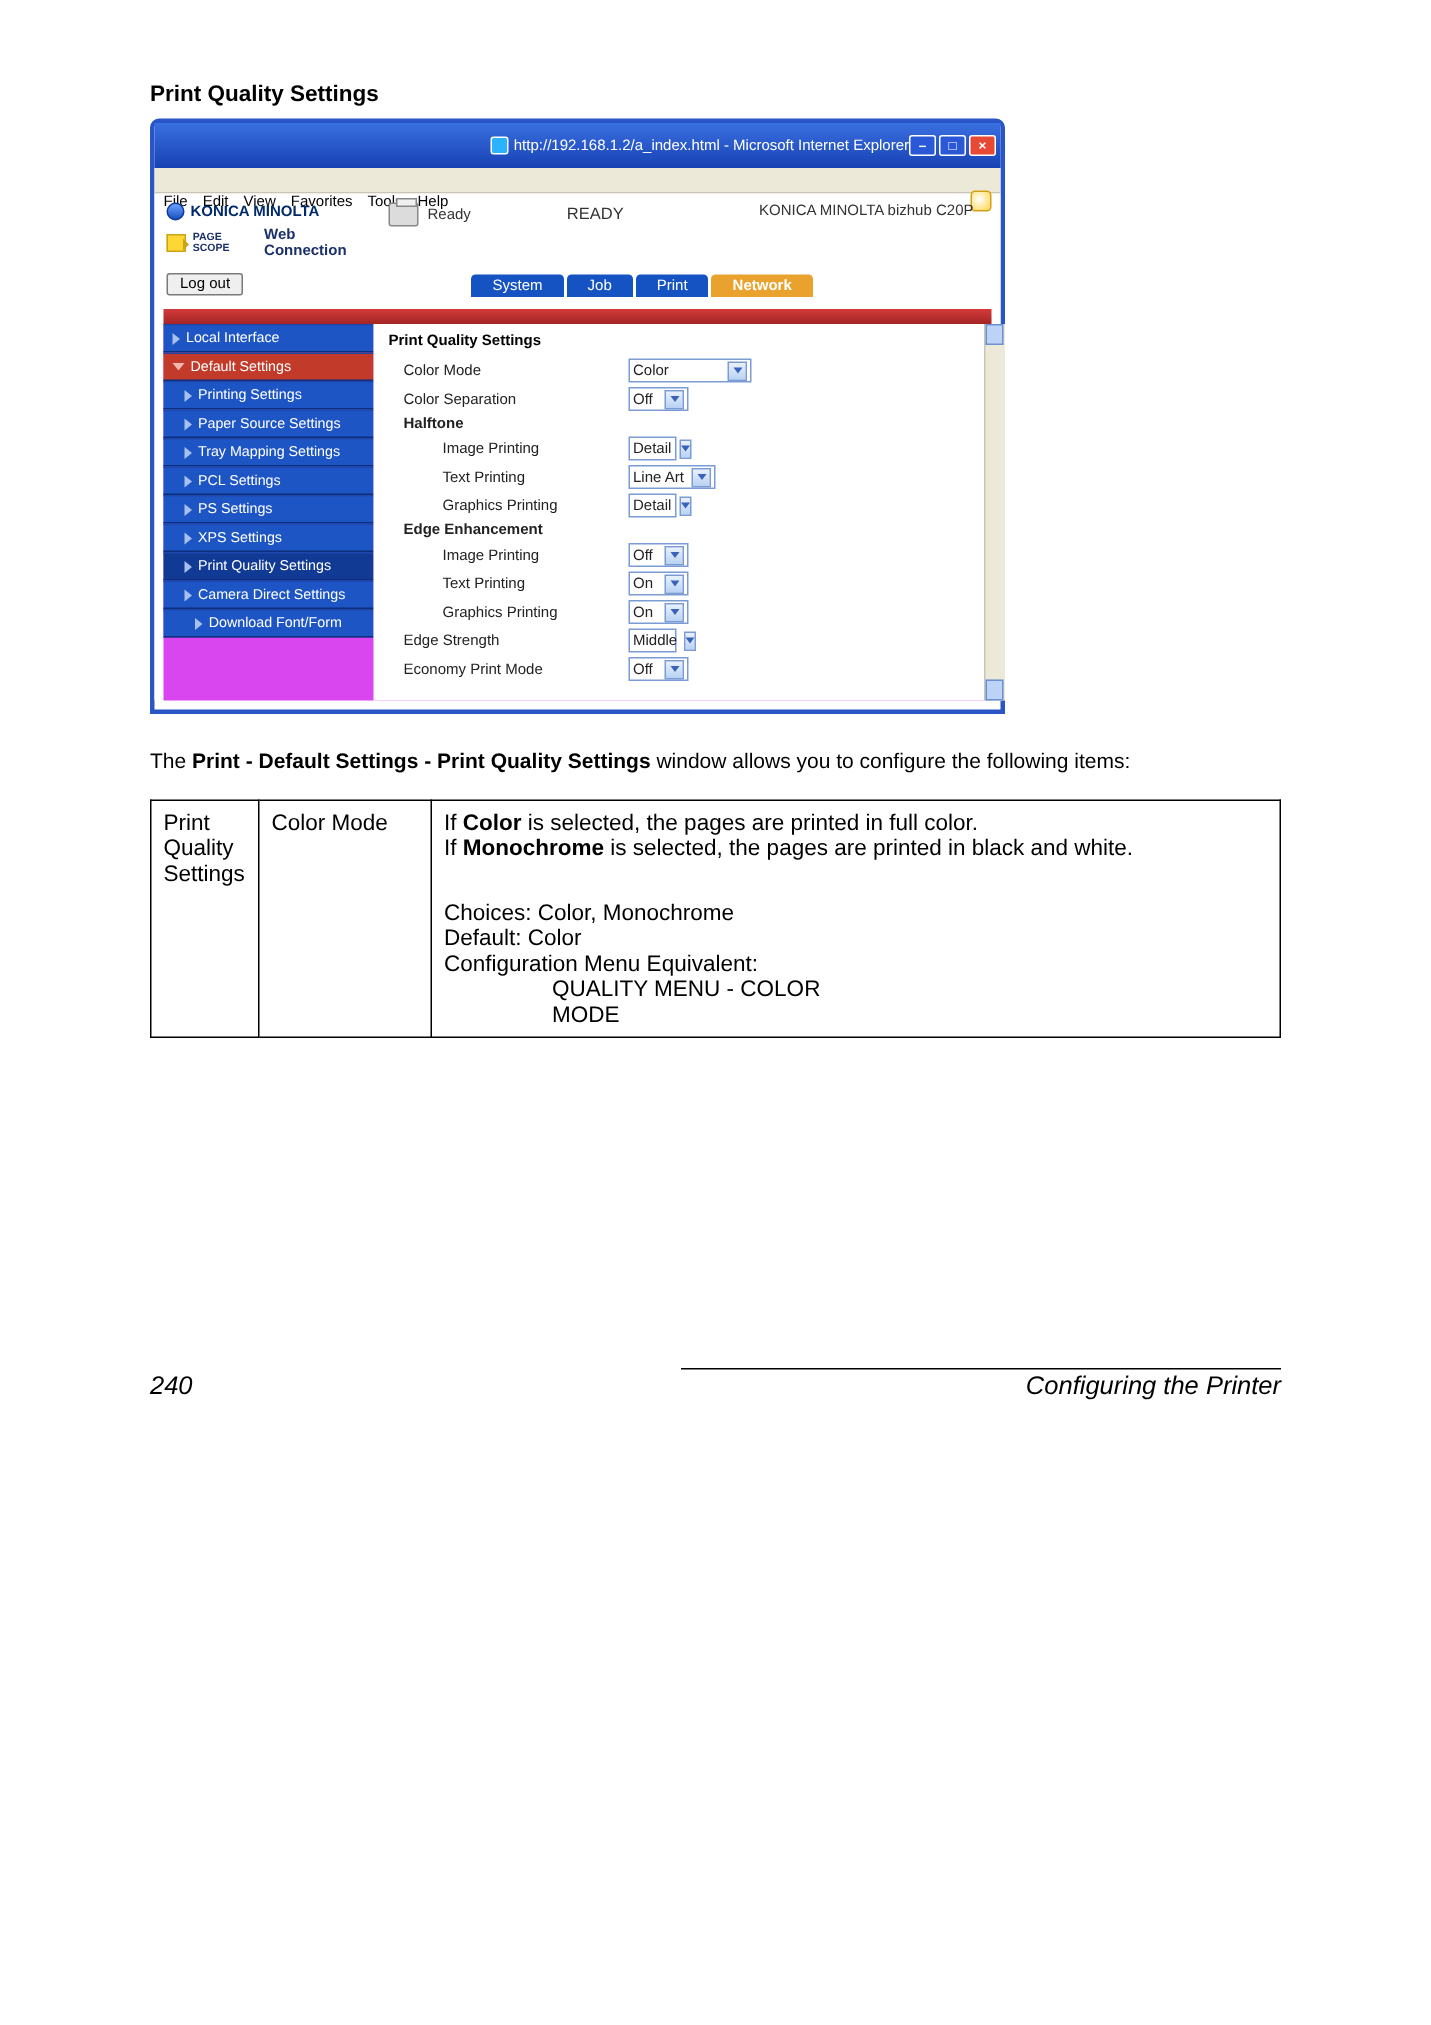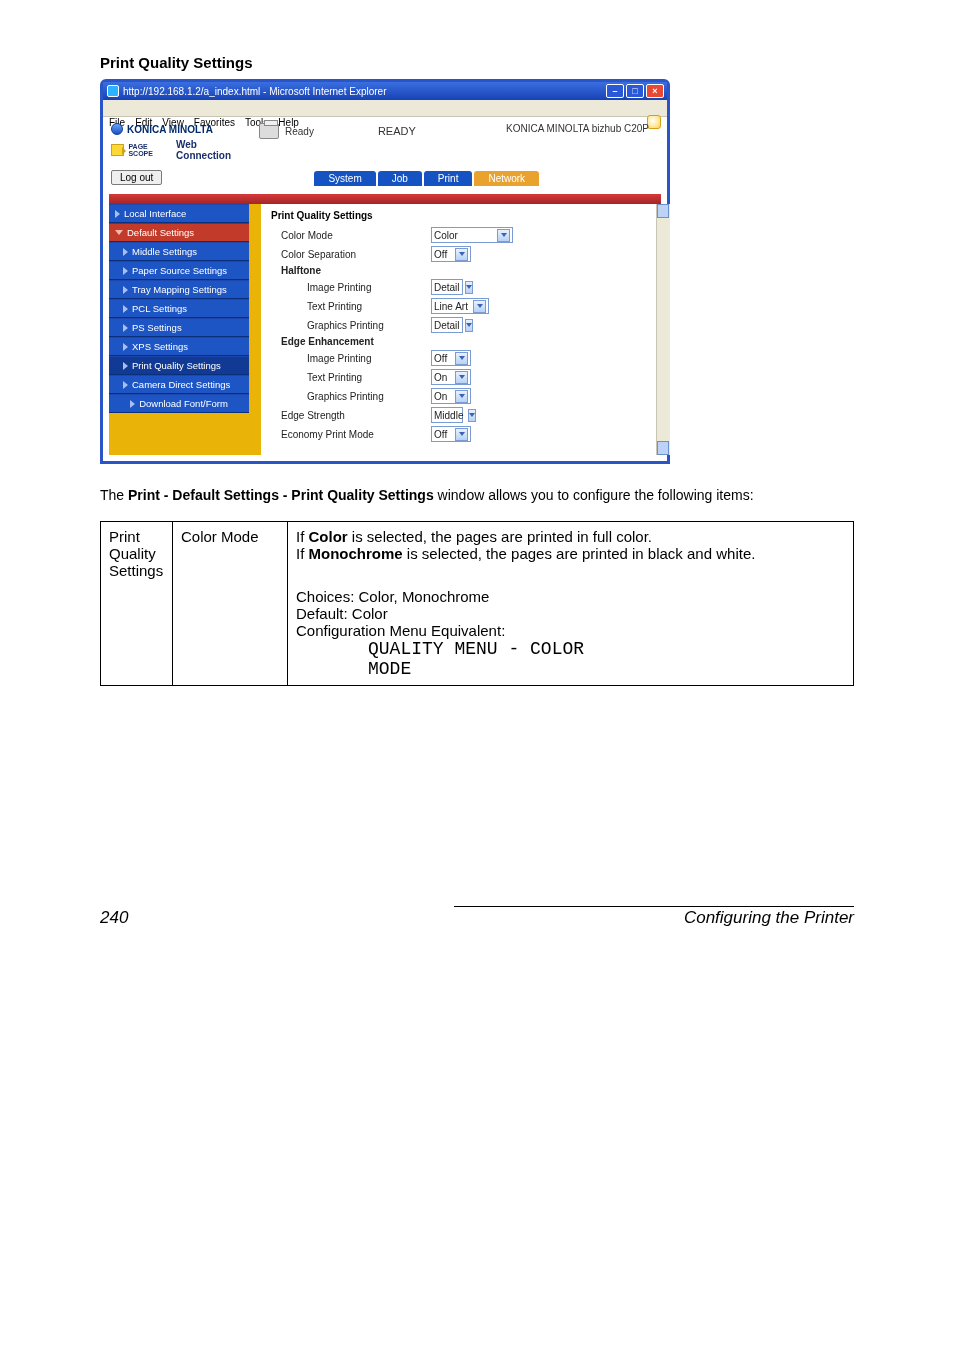--- a/index.html
+++ b/index.html
@@ -22,24 +22,24 @@
     border: 3px solid #2a55c6;
     border-top-left-radius: 6px;
     border-top-right-radius: 6px;
     width: 570px;
     font-size: 10px;
     margin-bottom: 22px;
   }
   .titlebar {
     display: flex;
     align-items: center;
-    justify-content: space-between;
+    justify-content: flex-end;
     background: linear-gradient(#3a6fe0, #1742b4);
     color: #fff;
-    height: 18px;
+    height: 30px;
     padding: 0 3px 0 4px;
     font-size: 10px;
   }
   .titlebar .title {
     display: flex;
     align-items: center;
     gap: 4px;
   }
   .ie-icon {
     width: 12px; height: 12px; background:#2bb3ff; border:1px solid #fff; border-radius:2px;
@@ -82,26 +82,26 @@
   .logout-row { padding:4px 8px 6px 8px; display:flex; align-items:center;}
   .logout-btn {
     font-size:10px; padding:1px 8px; background:#efefef; border:1px solid #7a7a7a; border-radius:2px;
   }
   .tabs-row {
     display:flex; gap:2px; margin-left:152px; margin-top:2px;
   }
   .tab {
     padding:2px 14px; font-size:10px; color:#fff; background:#1553c3; border-top-left-radius:3px; border-top-right-radius:3px;
   }
-  .tab.active { background:#e9a22e; }
+  .tab.active { background:#e9a22e;font-weight:bold; }
   .redbar {
     height:10px; background:linear-gradient(#d43a3a,#a42525); margin:2px 6px 0 6px;
   }
   .main-row {
-    display:flex; margin:0 6px 6px 6px; background:#eab308;gap:12px;
+    display:flex; margin:0 6px 6px 6px; background:#d946ef;
   }
   .sidebar {
     width:140px; font-size:9.5px; color:#fff;
   }
   .sb-item {
     padding:3px 6px; border-top:1px solid #1f46aa; border-bottom:1px solid #0b2f7b;
     background:#184bb4; display:flex; align-items:center; gap:4px;
   }
   .sb-item.top { background:#1d55c5; }
   .sb-item.expanded { background:#c23b2a; }
@@ -143,21 +143,21 @@
   .bodytext { font-size:14px; line-height:1.35; margin:0 0 16px 0;}
   .tbl {
     border-collapse: collapse; width:100%; font-size:15px;
   }
   .tbl th, .tbl td {
     border:1px solid #000; padding:6px 8px; text-align:left; vertical-align:top;
   }
   .tbl th { font-weight:bold; }
   .tbl .group { white-space:normal; }
   .choices { margin-top:26px;}
-  .mono { font-family: Liberation Mono, monospace; font-size:18px; white-space:pre;}
+  .mono { font-family: Liberation Sans, sans-serif; font-size:15px; white-space:pre;}
   .hr-short {
     width:400px; height:1px; background:#000; margin-left:auto; margin-bottom:1px;
   }
 </style>
 </head>
 <body>
 
 <div class="page">
 
   <div class="section-heading">Print Quality Settings</div>
@@ -223,21 +223,21 @@
           <div class="sb-item top">
               <span class="tri"></span>
               <span>Local Interface</span>
             </div>
           <div class="sb-item expanded">
               <span class="tri-down"></span>
               <span>Default Settings</span>
             </div>
           <div class="sb-item sub">
               <span class="tri"></span>
-              <span>Middle Settings</span>
+              <span>Printing Settings</span>
             </div>
           <div class="sb-item sub">
               <span class="tri"></span>
               <span>Paper Source Settings</span>
             </div>
           <div class="sb-item sub">
               <span class="tri"></span>
               <span>Tray Mapping Settings</span>
             </div>
           <div class="sb-item sub">

